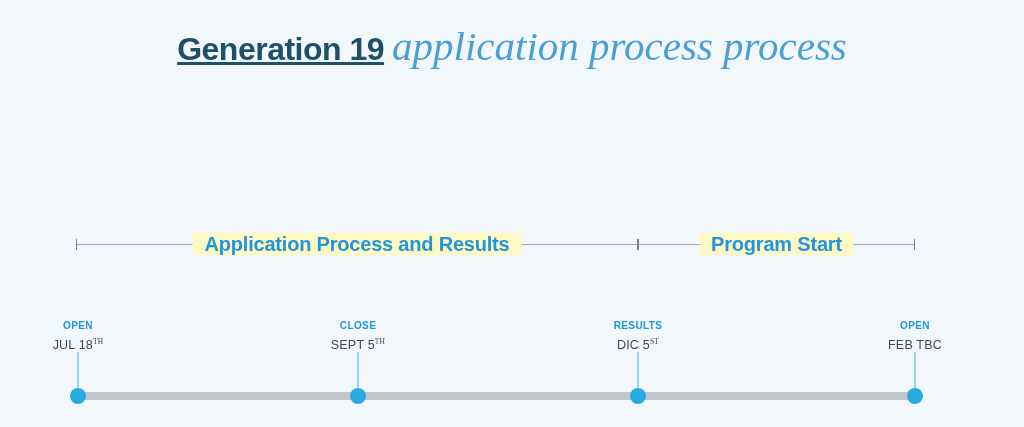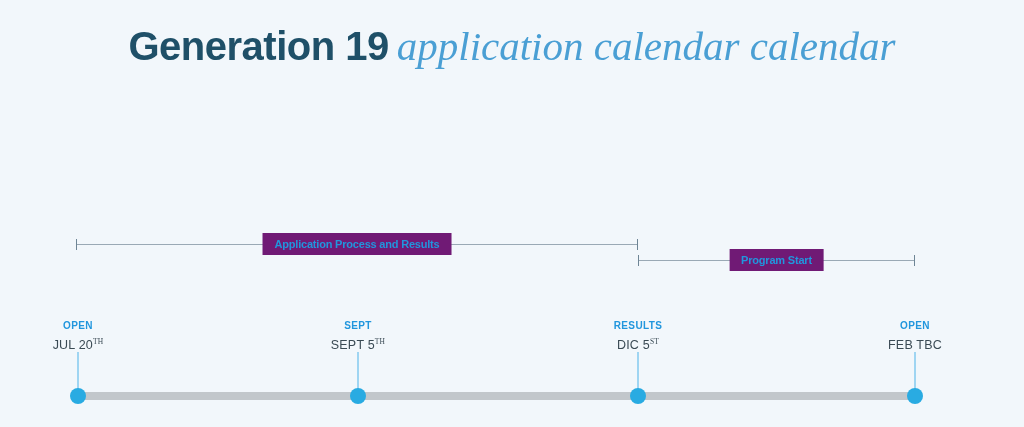--- a/index.html
+++ b/index.html
@@ -19,24 +19,25 @@
   .title-wrap {
     position: absolute;
     left: 0;
     top: 22px;
     width: 1024px;
     text-align: center;
     white-space: nowrap;
   }
   .title-main {
     font-family: "Liberation Sans", sans-serif;
-    font-size: 40px;
+    font-size: 32px;
     font-weight: bold;
     color: #1f5068;
     letter-spacing: -0.5px;
+    text-decoration: underline;
   }
   .title-accent {
     font-family: "Liberation Serif", serif;
     font-style: italic;
     font-size: 41px;
     color: #4a9fd4;
     letter-spacing: 0px;
     margin-left: 8px;
   }
 
@@ -70,23 +71,23 @@
     height: 11px;
     background: #6e8595;
   }
   .phase-cap.left  { left: 0; }
   .phase-cap.right { right: 0; }
   .phase-label {
     position: absolute;
     top: 0;
     left: 50%;
     transform: translateX(-50%);
-    background: #701a75;
+    background: #fef9c3;
     padding: 0 12px;
-    font-size: 11px;
+    font-size: 20px;
     font-weight: bold;
     color: #2196dd;
     line-height: 22px;
     white-space: nowrap;
     letter-spacing: -0.2px;
   }
 
   
   .bar {
     position: absolute;
@@ -147,50 +148,50 @@
     width: 16px;
     height: 16px;
     border-radius: 50%;
     background: #29abe2;
   }
 </style>
 </head>
 <body>
 
 <div class="title-wrap">
-  <span class="title-main">Generation 19</span><span class="title-accent">application calendar calendar</span>
+  <span class="title-main">Generation 19</span><span class="title-accent">application process process</span>
 </div>
 
 <div class="timeline">
 
   <div class="phase" id="phase-0" style="left: 76px; width: 562px;">
     <div class="phase-line"></div>
     <div class="phase-cap left"></div>
     <div class="phase-cap right"></div>
     <div class="phase-label">Application Process and Results</div>
   </div>
 
-  <div class="phase" id="phase-1" style="left: 638px; width: 277px; margin-top: 16px;">
+  <div class="phase" id="phase-1" style="left: 638px; width: 277px;">
     <div class="phase-line"></div>
     <div class="phase-cap left"></div>
     <div class="phase-cap right"></div>
     <div class="phase-label">Program Start</div>
   </div>
 
   <div class="bar" id="timeline-bar" style="left: 78px; width: 837px;"></div>
 
   <div class="milestone" id="ms-0" style="left: 78px; width: 0px;">
     <div class="ms-title">OPEN</div>
-    <div class="ms-date"><span>JUL 20</span><sup>TH</sup></div>
+    <div class="ms-date"><span>JUL 18</span><sup>TH</sup></div>
     <div class="ms-stem"></div>
     <div class="ms-dot"></div>
   </div>
 
   <div class="milestone" id="ms-1" style="left: 358px; width: 0px;">
-    <div class="ms-title">SEPT</div>
+    <div class="ms-title">CLOSE</div>
     <div class="ms-date"><span>SEPT 5</span><sup>TH</sup></div>
     <div class="ms-stem"></div>
     <div class="ms-dot"></div>
   </div>
 
   <div class="milestone" id="ms-2" style="left: 638px; width: 0px;">
     <div class="ms-title">RESULTS</div>
     <div class="ms-date"><span>DIC 5</span><sup>ST</sup></div>
     <div class="ms-stem"></div>
     <div class="ms-dot"></div>

